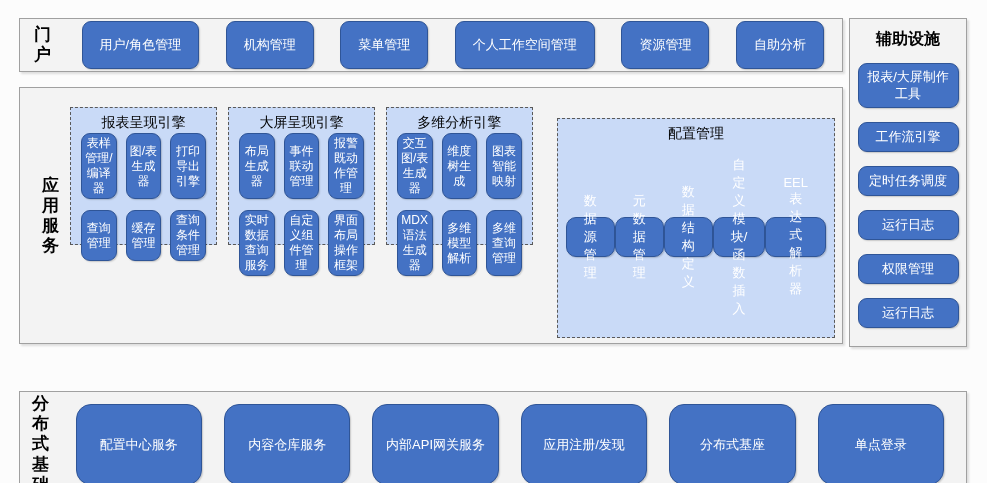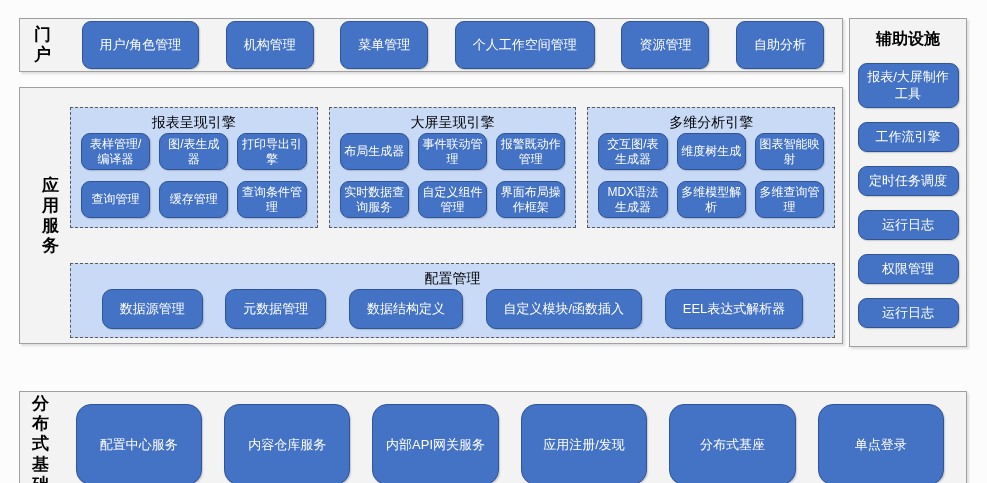--- a/index.html
+++ b/index.html
@@ -25,21 +25,21 @@
 
   .node{background:var(--node-blue); border:1px solid var(--node-border); color:var(--node-text);
         display:flex; align-items:center; justify-content:center; text-align:center;
         box-shadow:1px 1px 1.5px rgba(0,0,0,0.18);}
 
   
   .portal-row{flex:1; display:flex; justify-content:space-between; align-items:center; margin-left:28px;}
   .portal-node{height:48px; padding:4px 17px; font-size:13px; border-radius:9px;}
 
   
-  .app-content{position:absolute; left:50px; right:7px; top:19px; bottom:5px; display:flex; flex-direction:column;gap:24px;}
+  .app-content{position:absolute; left:50px; right:7px; top:19px; bottom:5px; display:flex; flex-direction:row;gap:24px;}
   .groups-row{display:flex; gap:11px; height:138px;}
   .group{flex:1; background:var(--group-fill); border:1.6px dashed var(--dash-border);
          display:flex; flex-direction:column; padding:4px 10px 9px;}
   .group-title{text-align:center; font-size:14px; color:var(--label-text); height:21px; line-height:21px; flex:0 0 auto;}
   .group-rows{flex:1; display:flex; flex-direction:column; gap:11px;}
   .grow{flex:1; display:flex; gap:9px;}
   .engine-node{flex:1; font-size:12px; line-height:1.25; border-radius:9px; padding:2px 3px;}
 
   .config-box{margin-top:11px; flex:1; background:var(--group-fill); border:1.6px dashed var(--dash-border);
               display:flex; flex-direction:column; padding:4px 8px 8px;}

